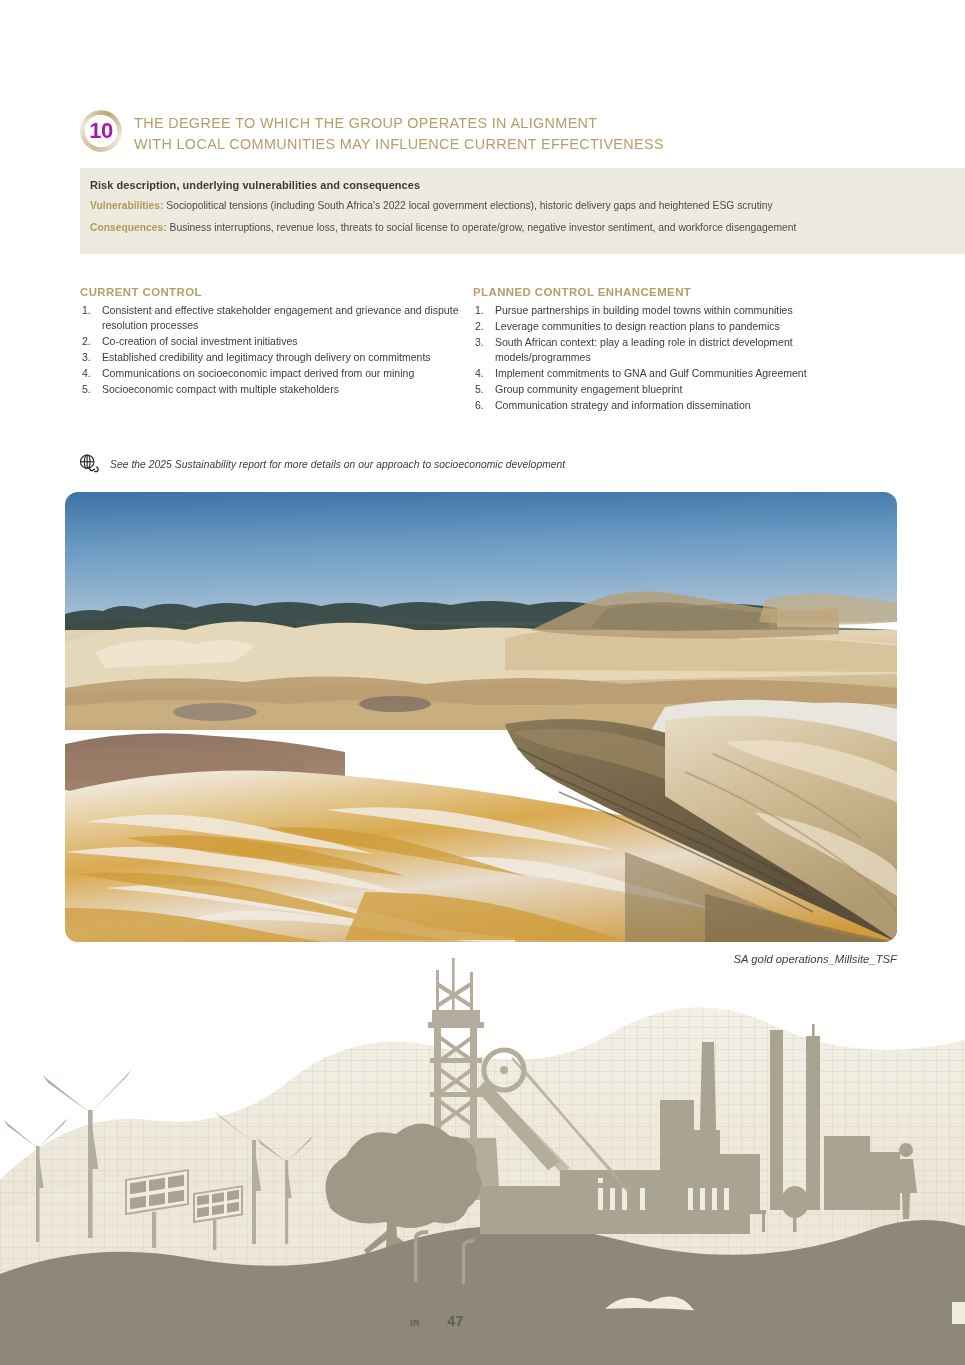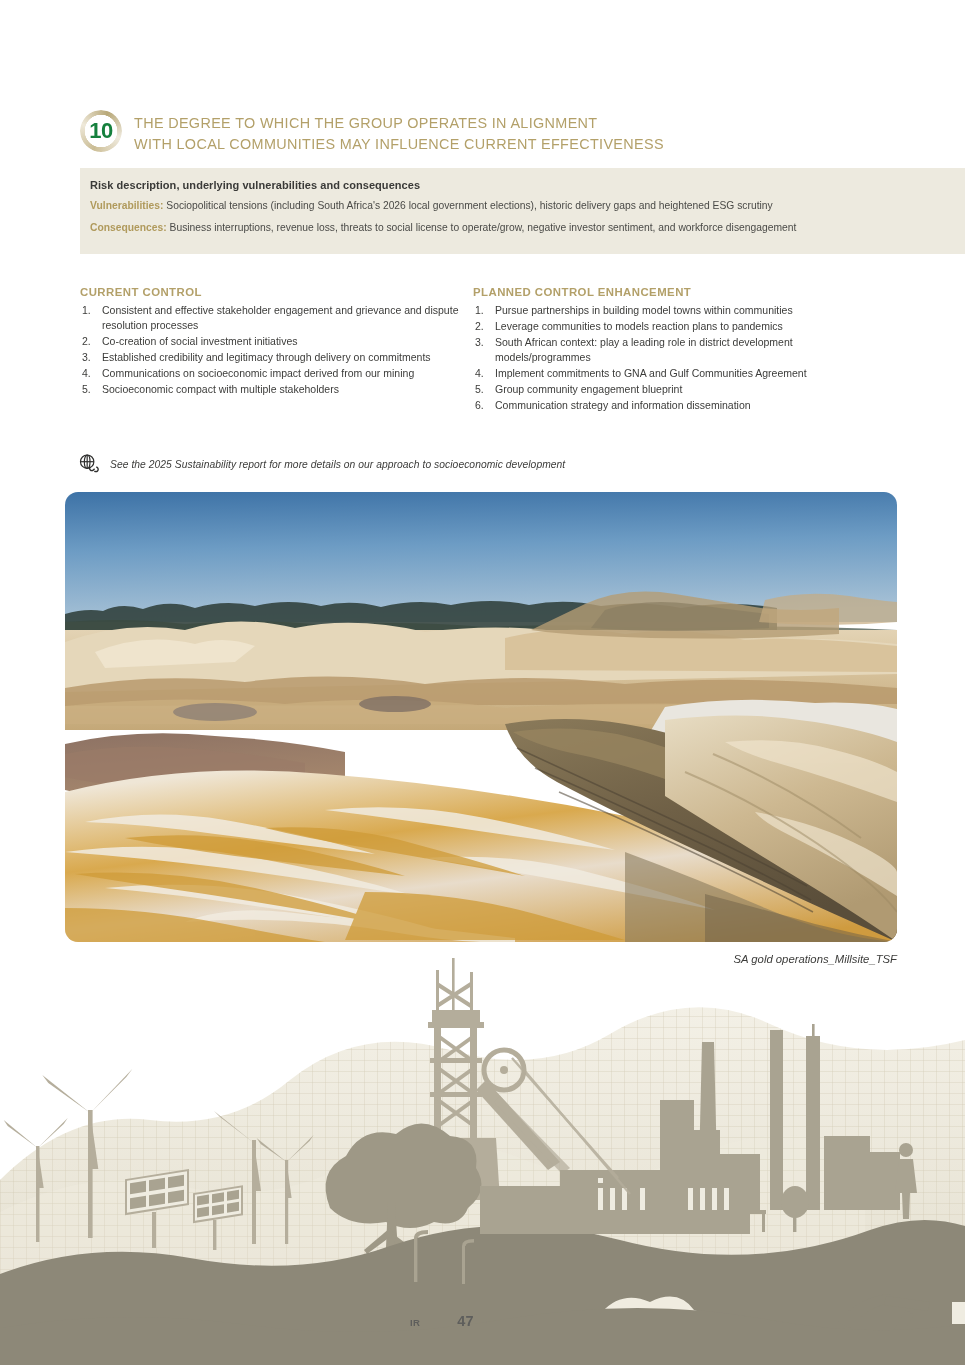--- a/index.html
+++ b/index.html
@@ -17,21 +17,21 @@
     position:relative; width:42px; height:42px; flex:0 0 42px;
     display:flex; align-items:center; justify-content:center;
   }
   .num-badge .ring {
     position:absolute; inset:0; border-radius:50%;
     background: conic-gradient(from 200deg, #c9bb93, #efe9da, #b8a878, #efeade, #cdbf97);
     -webkit-mask: radial-gradient(circle, transparent 0 16px, #000 16.5px);
             mask: radial-gradient(circle, transparent 0 16px, #000 16.5px);
   }
   .num-badge .num {
-    position:relative; font-size:22px; font-weight:bold; color:#15803d;
+    position:relative; font-size:22px; font-weight:bold; color:#a21caf;
     letter-spacing:-0.5px; line-height:1;
   }
   .header-title { padding-top:3px; }
   .header-title .line {
     font-size:14.4px; font-weight:normal; color:#b3a069;
     letter-spacing:0.35px; line-height:1.47; white-space:nowrap;
   }
 
   
   .risk-box {
@@ -75,21 +75,21 @@
   .photo-caption {
     position:absolute; right:68px; top:953px;
     font-size:11.3px; font-style:italic; color:#3c3c3a;
   }
 
   
   .deco { position:absolute; left:0; top:950px; width:965px; height:415px; }
   .deco svg { display:block; width:100%; height:100%; }
 
   
-  .pg-footer { position:absolute; left:410px; top:1313px; display:flex; align-items:baseline; gap:37px; }
+  .pg-footer { position:absolute; left:410px; top:1313px; display:flex; align-items:baseline; gap:27px; }
   .pg-footer .ir { font-size:9.5px; font-weight:bold; color:#5e5e5c; letter-spacing:0.4px; }
   .pg-footer .pn { font-size:14.5px; font-weight:bold; color:#5e5e5c; }
 </style>
 </head>
 <body>
 
 <div class="page">
 
   <div class="header">
     <div class="num-badge">
@@ -100,21 +100,21 @@
       <div class="line">THE DEGREE TO WHICH THE GROUP OPERATES IN ALIGNMENT</div>
       <div class="line">WITH LOCAL COMMUNITIES MAY INFLUENCE CURRENT EFFECTIVENESS</div>
     </div>
   </div>
 
   <div class="risk-box">
     <div class="rb-title">Risk description, underlying vulnerabilities and consequences</div>
 
 
     <div class="risk-row">
-      <span class="lbl">Vulnerabilities:</span><span> Sociopolitical tensions (including South Africa's 2026 local government elections), historic delivery gaps and heightened ESG scrutiny</span>
+      <span class="lbl">Vulnerabilities:</span><span> Sociopolitical tensions (including South Africa's 2022 local government elections), historic delivery gaps and heightened ESG scrutiny</span>
     </div>
 
     <div class="risk-row">
       <span class="lbl">Consequences:</span><span> Business interruptions, revenue loss, threats to social license to operate/grow, negative investor sentiment, and workforce disengagement</span>
     </div>
   </div>
 
   <div class="controls">
     <div class="col">
       <div class="col-head">CURRENT CONTROL</div>
@@ -123,21 +123,21 @@
           <li>Co-creation of social investment initiatives</li>
           <li>Established credibility and legitimacy through delivery on commitments</li>
           <li>Communications on socioeconomic impact derived from our mining</li>
           <li>Socioeconomic compact with multiple stakeholders</li>
         </ol>
     </div>
     <div class="col">
       <div class="col-head">PLANNED CONTROL ENHANCEMENT</div>
       <ol>
           <li>Pursue partnerships in building model towns within communities</li>
-          <li>Leverage communities to models reaction plans to pandemics</li>
+          <li>Leverage communities to design reaction plans to pandemics</li>
           <li>South African context: play a leading role in district development models/programmes</li>
           <li>Implement commitments to GNA and Gulf Communities Agreement</li>
           <li>Group community engagement blueprint</li>
           <li>Communication strategy and information dissemination</li>
         </ol>
     </div>
   </div>
 
   <div class="footnote">
     <span class="fn-icon">

